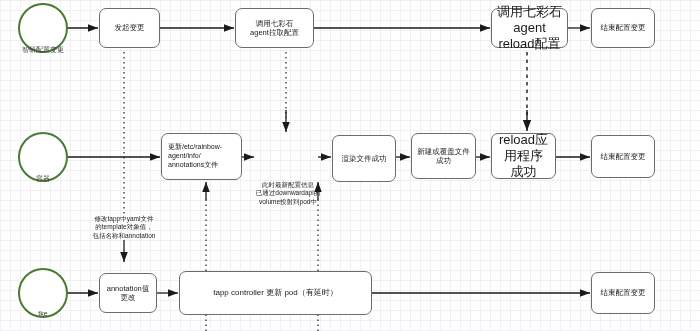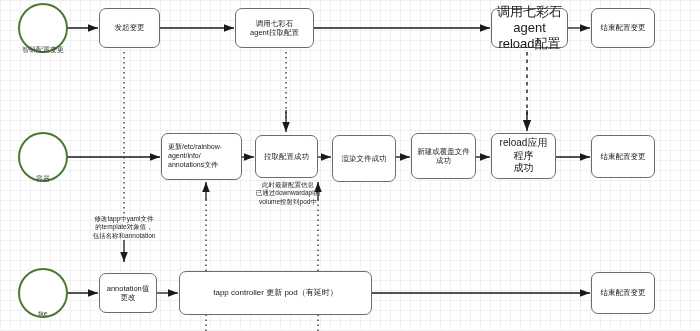--- a/index.html
+++ b/index.html
@@ -163,34 +163,31 @@
 
   <div class="circle" style="left:18px; top:132px; width:50px; height:50px;"></div>
   <div class="circle-label" style="left:3px; top:174px; width:80px; font-size:7px;">容器</div>
 
   <div class="node" style="left:161px; top:133px; width:81px; height:47px; font-size:7px; text-align:left; justify-content:flex-start; padding-left:6px;">
     <span style="text-align: left; white-space: pre-line;">更新/etc/rainbow-
 agent/info/
 annotations文件</span>
   </div>
 
-  <div class="node" style="left:255px; top:135px; width:63px; height:43px; font-size:7.5px;">
-    <span>拉取配置成功</span>
-  </div>
 
   <div class="node" style="left:332px; top:135px; width:64px; height:47px; font-size:7.5px;">
     <span>渲染文件成功</span>
   </div>
 
   <div class="node" style="left:411px; top:133px; width:65px; height:46px; font-size:7.5px;">
     <span style="white-space: pre-line;">新建或覆盖文件
 成功</span>
   </div>
 
-  <div class="node" style="left:491px; top:133px; width:65px; height:46px; font-size:10px;">
+  <div class="node" style="left:491px; top:133px; width:65px; height:46px; font-size:13px;">
     <span style="white-space: pre-line;">reload应用程序
 成功</span>
   </div>
 
   <div class="node" style="left:591px; top:135px; width:64px; height:43px; font-size:7.5px;">
     <span>结束配置变更</span>
   </div>
 
   <div class="circle" style="left:18px; top:268px; width:50px; height:50px;"></div>
   <div class="circle-label" style="left:3px; top:310px; width:80px; font-size:7px;">tke</div>

